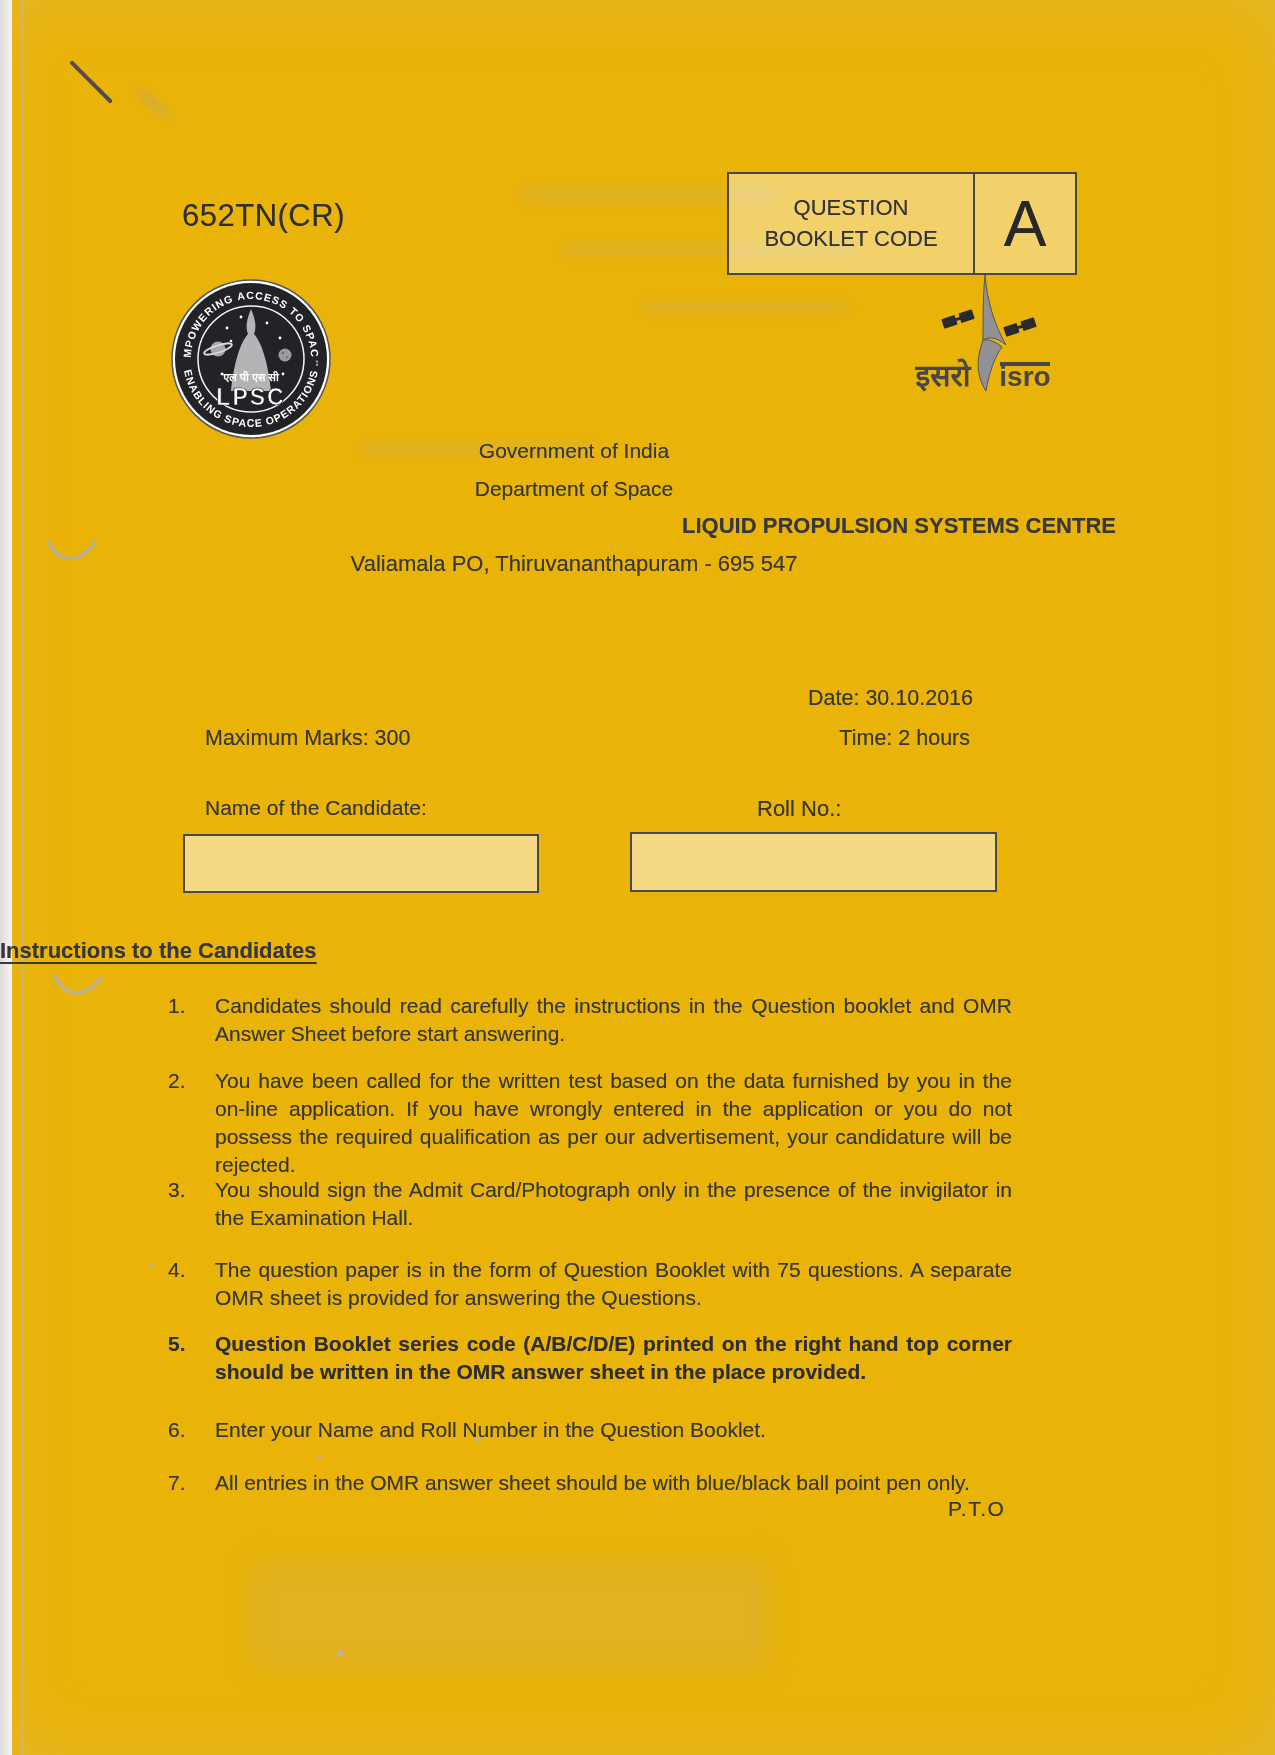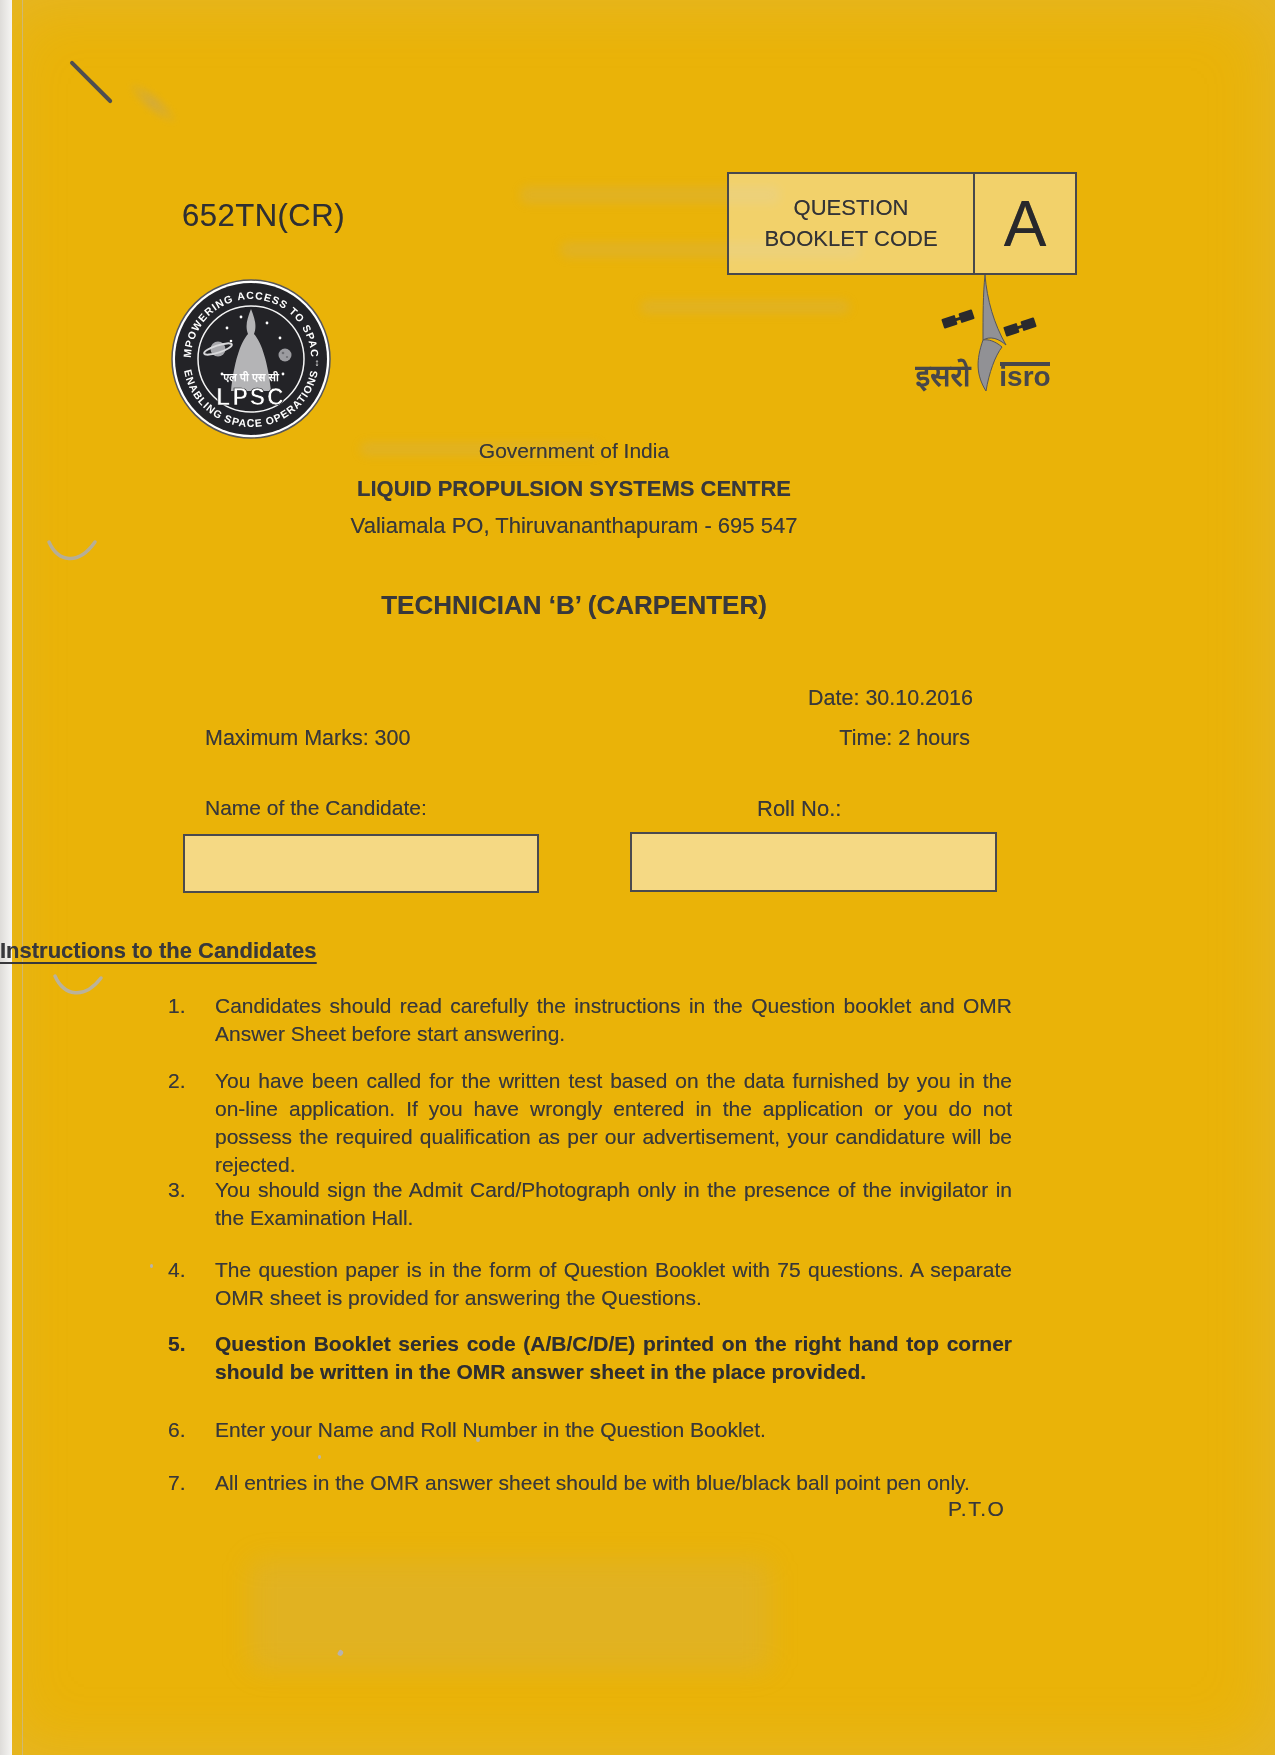--- a/index.html
+++ b/index.html
@@ -35,21 +35,21 @@
   .code-box .code-cell { width:100px; border-left:2px solid #48484c;
     display:flex; align-items:center; justify-content:center; font-size:64px; color:#28282b; }
 
   .logo { position:absolute; }
   .lpsc-logo { left:170px; top:278px; }
   .isro-logo { left:888px; top:272px; }
 
   
   .org-block { position:absolute; left:24px; top:428px; width:1100px; text-align:center; }
   .org-block p { margin:8px; line-height:29.5px; font-size:21px; }
-  .org-block .centre { font-size:22px; font-weight:bold; }
+  .org-block .centre { font-size:22px; font-weight:bold;text-align:right; }
   .org-block .address { font-size:22px; }
 
   .exam-title { position:absolute; left:24px; top:589px; width:1100px; text-align:center; }
   .exam-title .l1 { margin:0; font-size:22px; font-weight:bold; line-height:30px; }
   .exam-title .l2 { margin:0; font-size:26px; font-weight:bold; line-height:32px; }
 
   .date-line  { position:absolute; right:302px; top:686px; font-size:21.5px; }
   .marks-line { position:absolute; left:205px;  top:726px; font-size:21.5px; }
   .time-line  { position:absolute; right:305px; top:726px; font-size:21.5px; }
 
@@ -161,26 +161,26 @@
       <rect x="-3" y="-1.5" width="6" height="3"></rect>
     </g>
 
     <text x="55" y="114" font-size="30" font-weight="bold" fill="#47474b" text-anchor="middle">इसरो</text>
     <line x1="112" y1="92" x2="162" y2="92" stroke="#47474b" stroke-width="4"></line>
     <text x="137" y="114" font-size="28" font-weight="bold" fill="#47474b" text-anchor="middle">isro</text>
   </svg>
 
   <div class="org-block txt">
     <p>Government of India</p>
+    <p>Department of Space</p>
     <p class="centre">LIQUID PROPULSION SYSTEMS CENTRE</p>
     <p class="address">Valiamala PO, Thiruvananthapuram - 695 547</p>
   </div>
 
   <div class="exam-title txt">
-    <p class="l2">TECHNICIAN ‘B’ (CARPENTER)</p>
   </div>
 
   <div class="date-line txt">Date: 30.10.2016</div>
   <div class="marks-line txt">Maximum Marks: 300</div>
   <div class="time-line txt">Time: 2 hours</div>
 
   <div class="name-label txt">Name of the Candidate:</div>
   <div class="roll-label txt">Roll No.:</div>
   <div class="field-box name-box"></div>
   <div class="field-box roll-box"></div>

